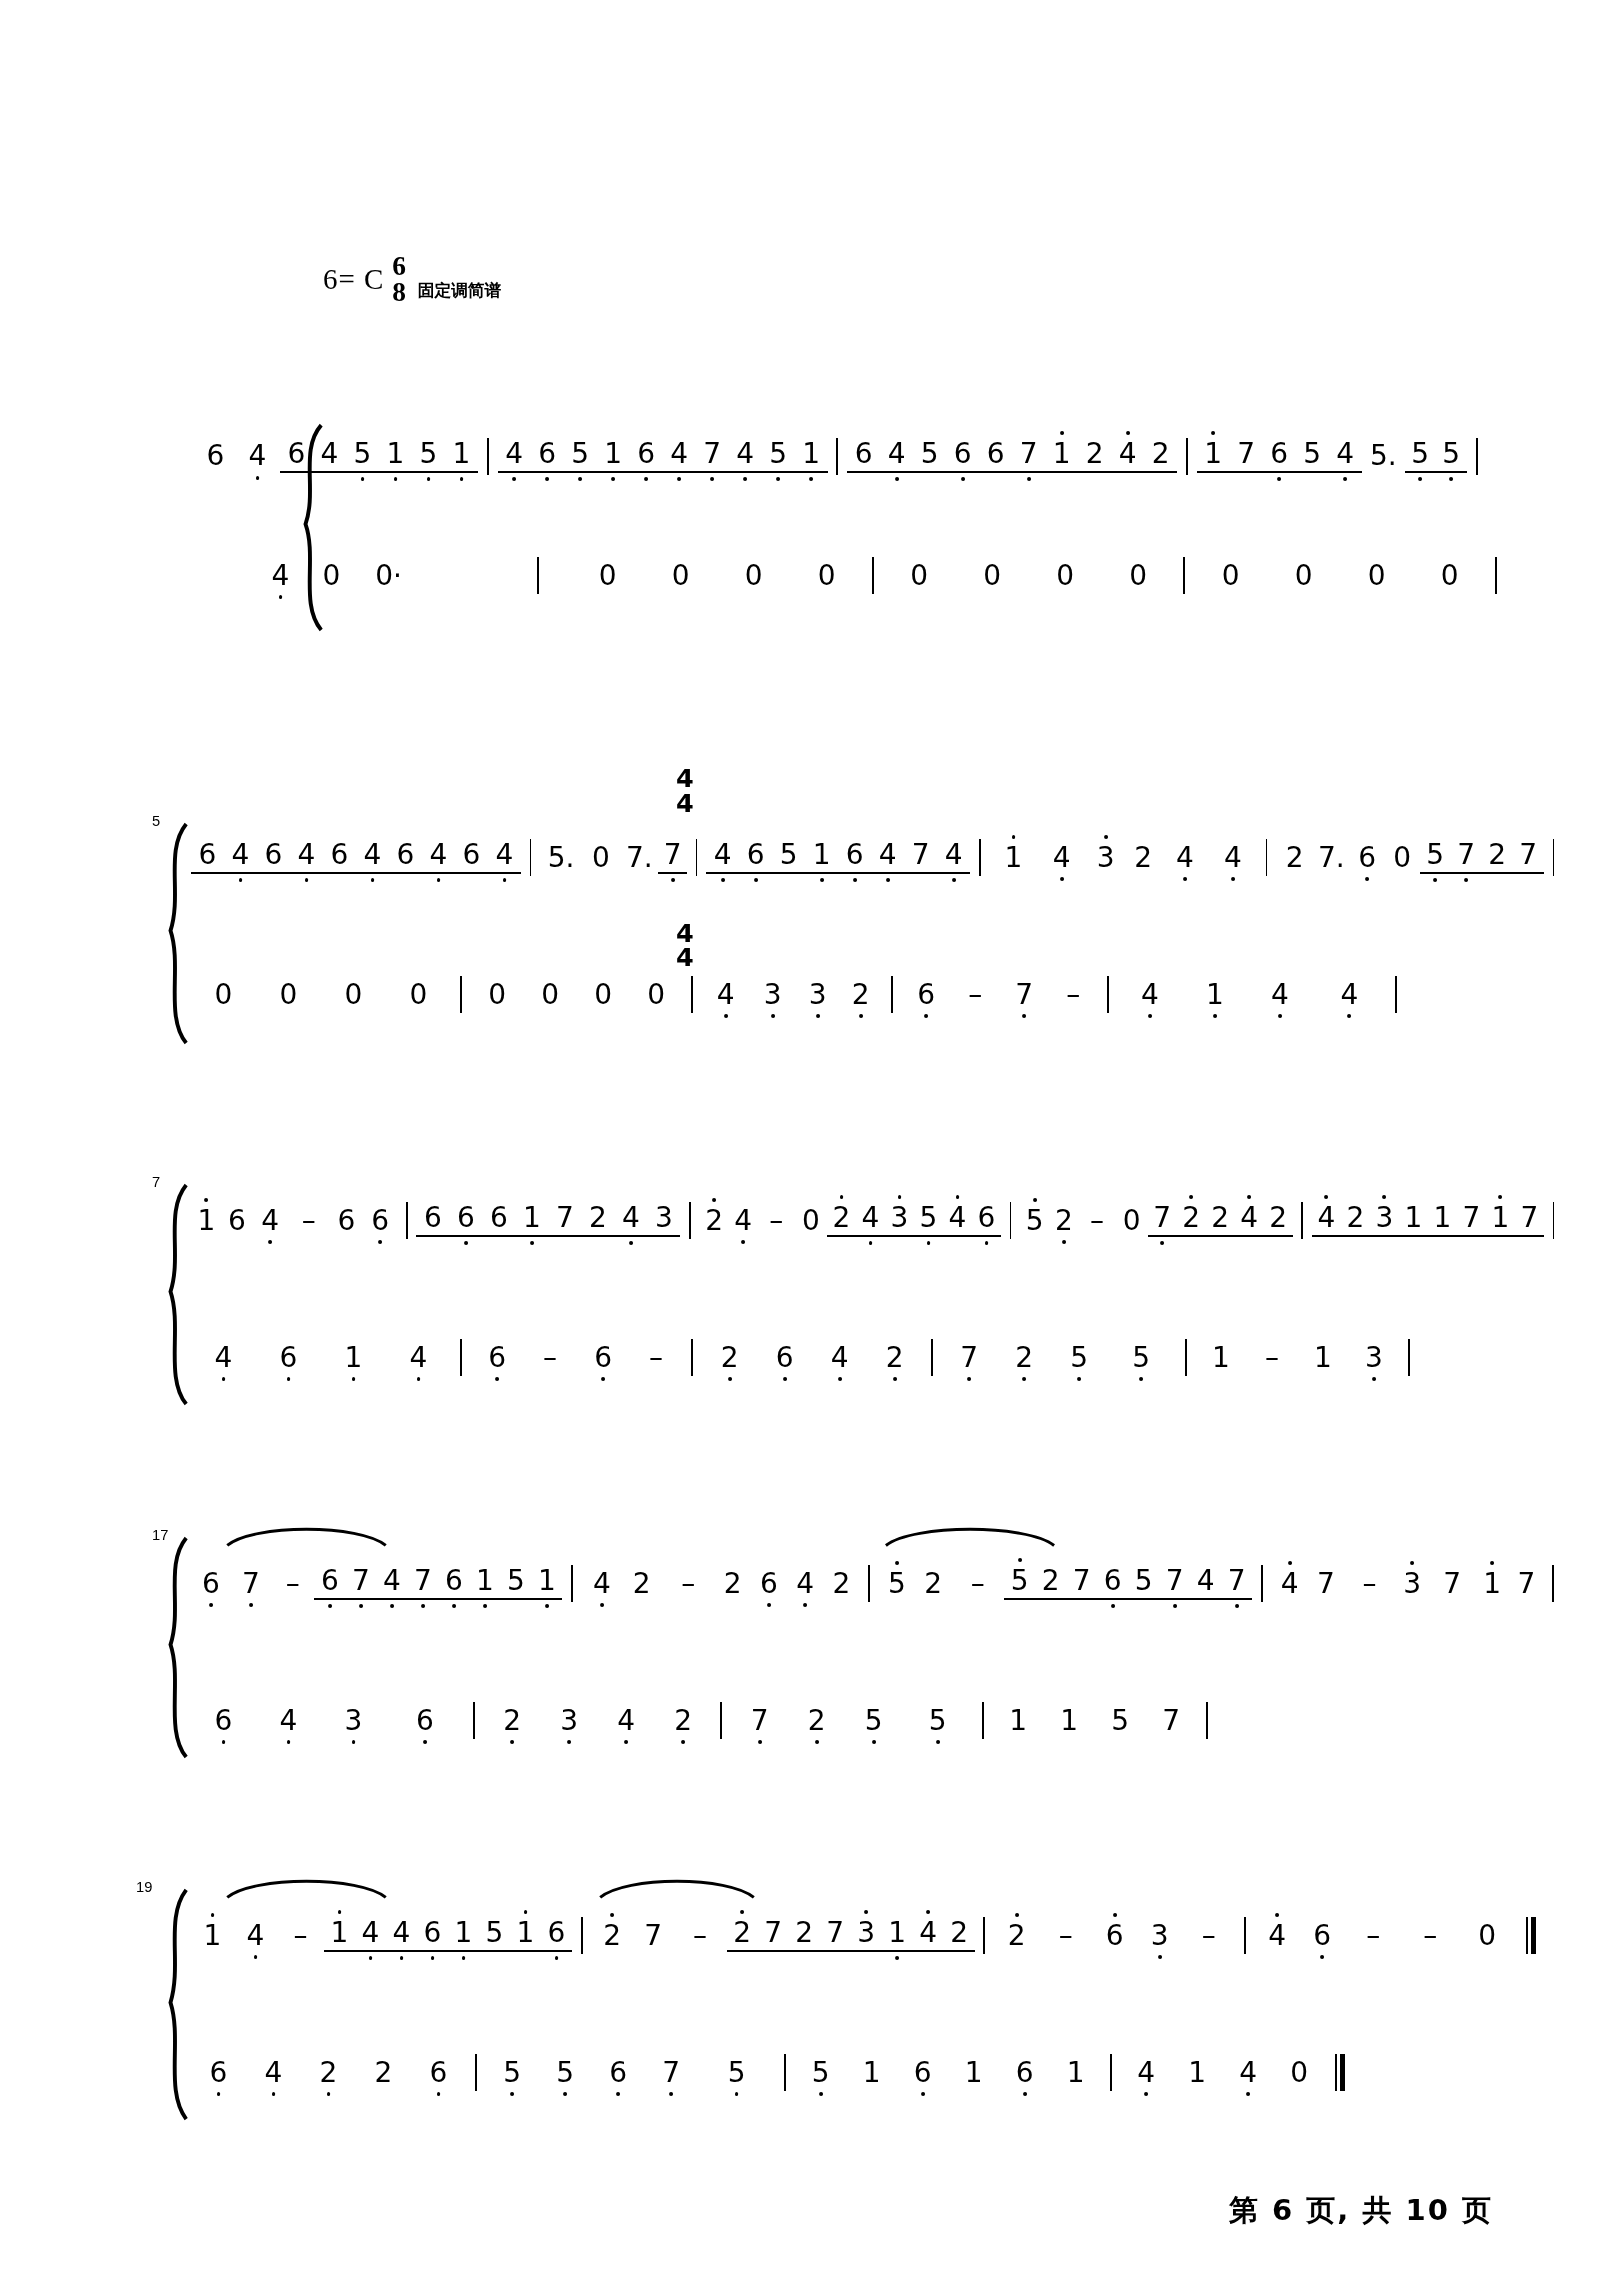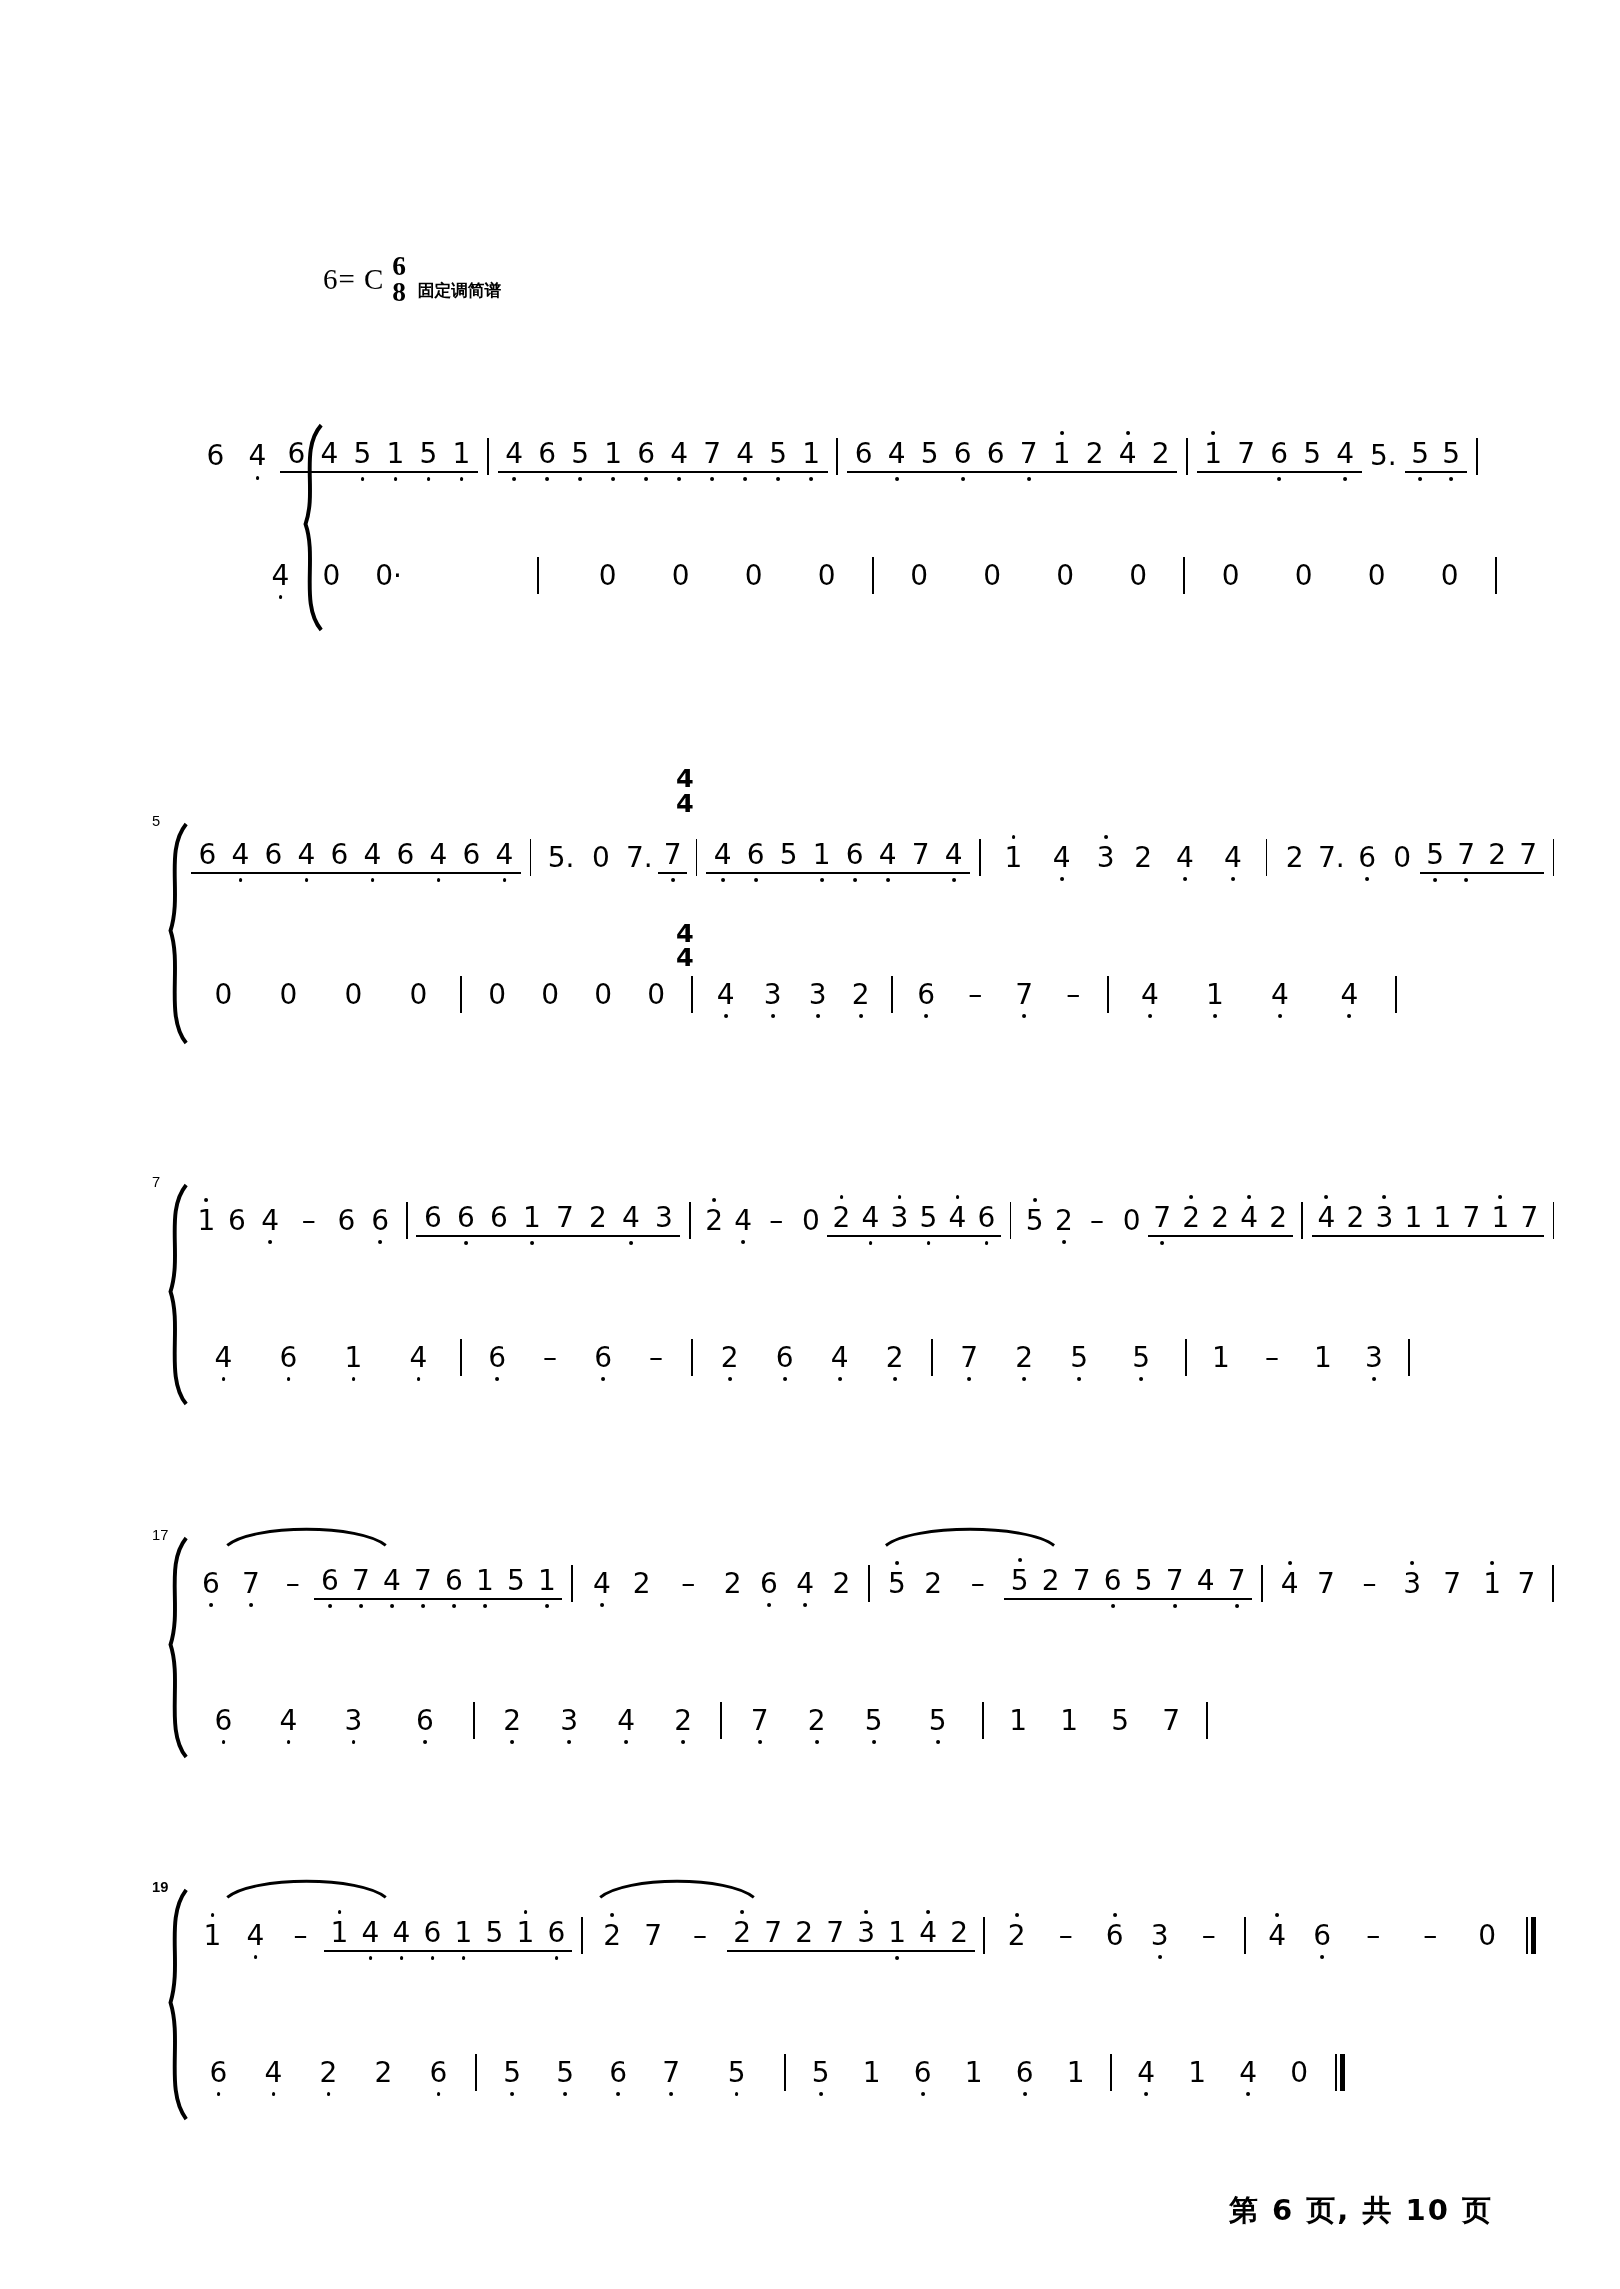--- a/index.html
+++ b/index.html
@@ -537,21 +537,21 @@
       <span class="bar"></span>
       <span class="note" style="width:51px">1</span>
       <span class="note" style="width:51px">1</span>
       <span class="note" style="width:51px">5</span>
       <span class="note" style="width:51px">7</span>
       <span class="bar"></span>
     </div>
   </div>
 
   <div class="system" style="top:1852px;height:274px;">
-    <span class="sysnum" style="left:152px;top:27.4px;font-weight:bold;">19</span>
+    <span class="sysnum" style="left:136px;top:27.4px;">19</span>
     <svg class="brace" style="left:147px;top:35px;" width="49" height="235" viewBox="0 0 50 240">
       <path d="M40 3 C18 32 36 78 24 118 C36 156 18 208 40 237" fill="none" stroke="#000" stroke-width="4"></path>
     </svg>
 
     <svg class="slur" style="left:223px;top:21.6px;" width="167" height="27.4" viewBox="0 0 170 28">
       <path d="M4 24 C30 2 140 2 166 24" fill="none" stroke="#000" stroke-width="3"></path>
     </svg>
     <svg class="slur" style="left:596px;top:21.6px;" width="162" height="27.4" viewBox="0 0 165 28">
       <path d="M4 24 C30 2 135 2 161 24" fill="none" stroke="#000" stroke-width="3"></path>
     </svg>

